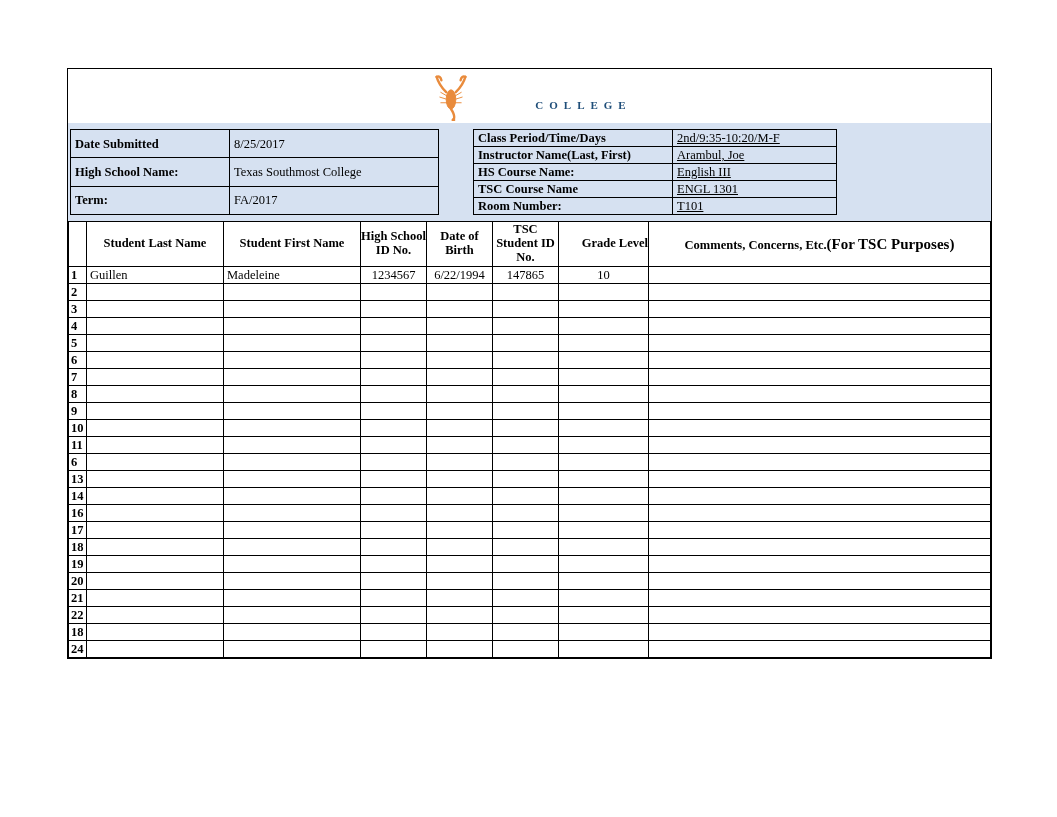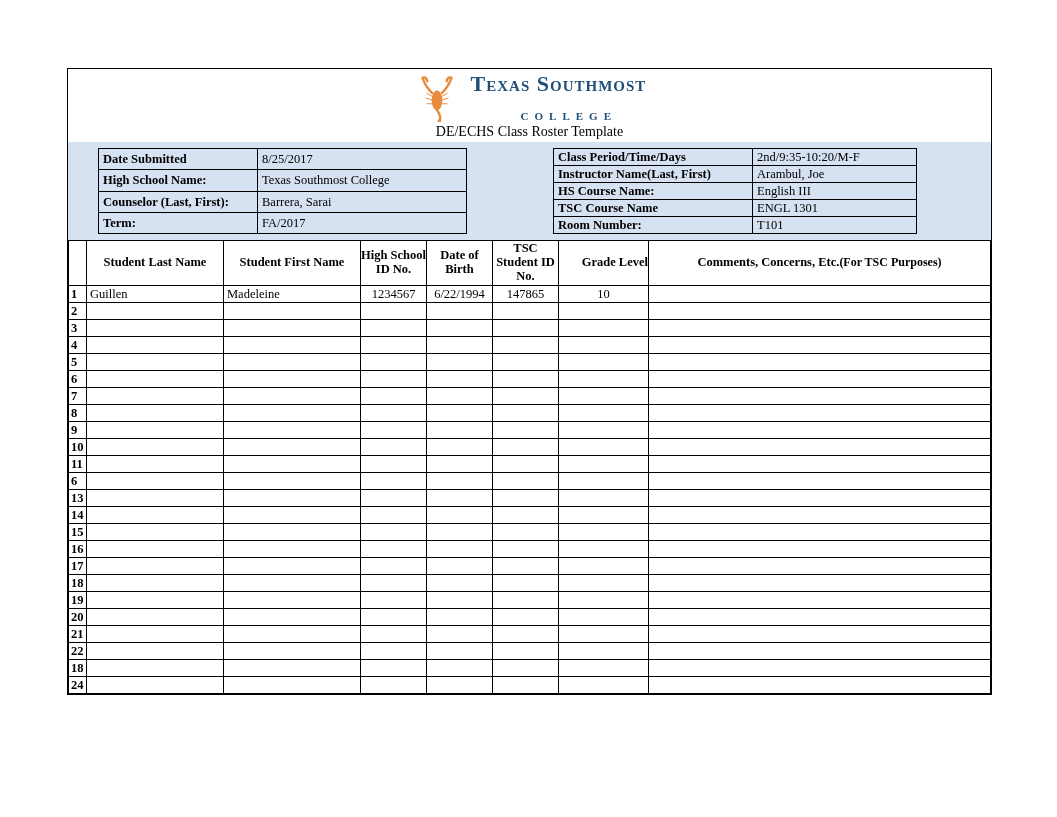--- a/index.html
+++ b/index.html
@@ -61,23 +61,23 @@
     padding-left: 50px;
     font-weight: 600;
     margin-top: 16px;
   }
   .subtitle {
     font-size: 14px;
     margin-top: 2px;
   }
   .info-band {
     background: #D6E1F1;
-    padding: 6px 14px 6px 30px;
+    padding: 6px 14px 6px 2px;
     display: flex;
-    gap: 86px;
+    gap: 34px;
   }
   .info-table {
     border-collapse: collapse;
     background: #D6E1F1;
   }
   .info-table td {
     border: 1px solid #000;
     padding: 0 4px;
     height: 16px;
     line-height: 16px;
@@ -85,21 +85,21 @@
     background: #D6E1F1;
   }
   .info-table td.label {
     font-weight: bold;
     width: 150px;
   }
   .info-table td.value {
     width: 200px;
   }
   .info-right td.label { width: 190px; }
-  .info-right td.value { width: 155px; }
+  .info-right td.value { width: 155px; text-decoration: underline; }
   .roster {
     border-collapse: collapse;
     width: 100%;
     table-layout: fixed;
   }
   .roster th, .roster td {
     border: 1px solid #000;
     padding: 0;
     font-size: 12.5px;
   }
@@ -125,21 +125,21 @@
   .roster .c1 { width: 137px; margin-top: 48px; }
   .roster .c2 { width: 137px; margin-top: 36px; }
   .roster .c3 { width: 66px; }
   .roster .c4 { width: 66px; }
   .roster .c5 { width: 66px; }
   .roster .c6 { width: 90px; text-align: right;}
   .roster .c7 { width: auto; }
   .roster td.center { text-align: center; }
   .roster th .sub {
     font-weight: bold;
-    font-size: 12px;
+    font-size: 15px;
   }
 </style>
 </head>
 <body>
 
 <div class="page">
   <div class="doc">
     <div class="header-area">
       <div class="logo-line">
         <span class="scorpion">
@@ -155,41 +155,35 @@
               <line x1="42" y1="48" x2="28" y2="40"></line>
               <line x1="42" y1="55" x2="26" y2="50"></line>
               <line x1="42" y1="62" x2="28" y2="62"></line>
               <line x1="58" y1="48" x2="72" y2="40"></line>
               <line x1="58" y1="55" x2="74" y2="50"></line>
               <line x1="58" y1="62" x2="72" y2="62"></line>
             </g>
           </svg>
         </span>
         <span class="college-text">
-          <div class="college-name">Texas Southmost</div>
           <div class="college-sub">COLLEGE</div>
         </span>
       </div>
-      <div class="subtitle">DE/ECHS Class Roster Template</div>
     </div>
 
     <div class="info-band">
       <table class="info-table">
         <tbody id="info-left-body">
             <tr>
               <td class="label">Date Submitted</td>
               <td class="value">8/25/2017</td>
             </tr>
             <tr>
               <td class="label">High School Name:</td>
               <td class="value">Texas Southmost College</td>
-            </tr>
-            <tr>
-              <td class="label">Counselor (Last, First):</td>
-              <td class="value">Barrera, Sarai</td>
             </tr>
             <tr>
               <td class="label">Term:</td>
               <td class="value">FA/2017</td>
             </tr>
           </tbody>
       </table>
       <table class="info-table info-right">
         <tbody id="info-right-body">
             <tr>
@@ -376,30 +370,20 @@
             <td class="c0 rownum">14</td>
             <td class="c1"></td>
             <td class="c2"></td>
             <td class="c3 center"></td>
             <td class="c4 center"></td>
             <td class="c5 center"></td>
             <td class="c6 center"></td>
             <td class="c7"></td>
           </tr>
           <tr>
-            <td class="c0 rownum">15</td>
-            <td class="c1"></td>
-            <td class="c2"></td>
-            <td class="c3 center"></td>
-            <td class="c4 center"></td>
-            <td class="c5 center"></td>
-            <td class="c6 center"></td>
-            <td class="c7"></td>
-          </tr>
-          <tr>
             <td class="c0 rownum">16</td>
             <td class="c1"></td>
             <td class="c2"></td>
             <td class="c3 center"></td>
             <td class="c4 center"></td>
             <td class="c5 center"></td>
             <td class="c6 center"></td>
             <td class="c7"></td>
           </tr>
           <tr>

